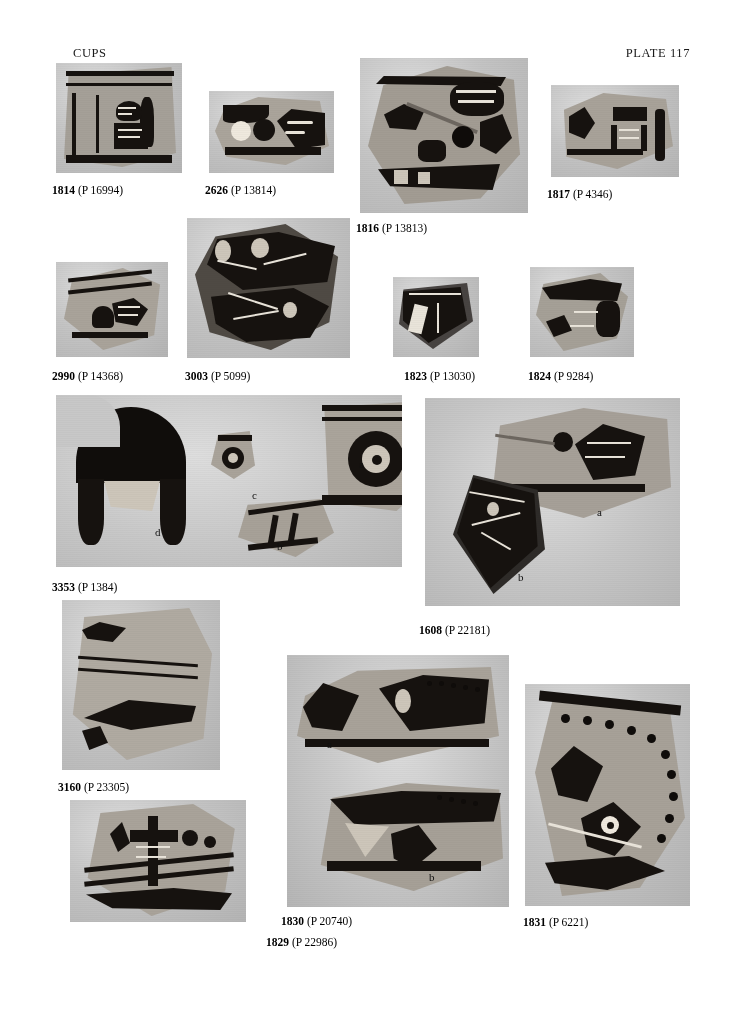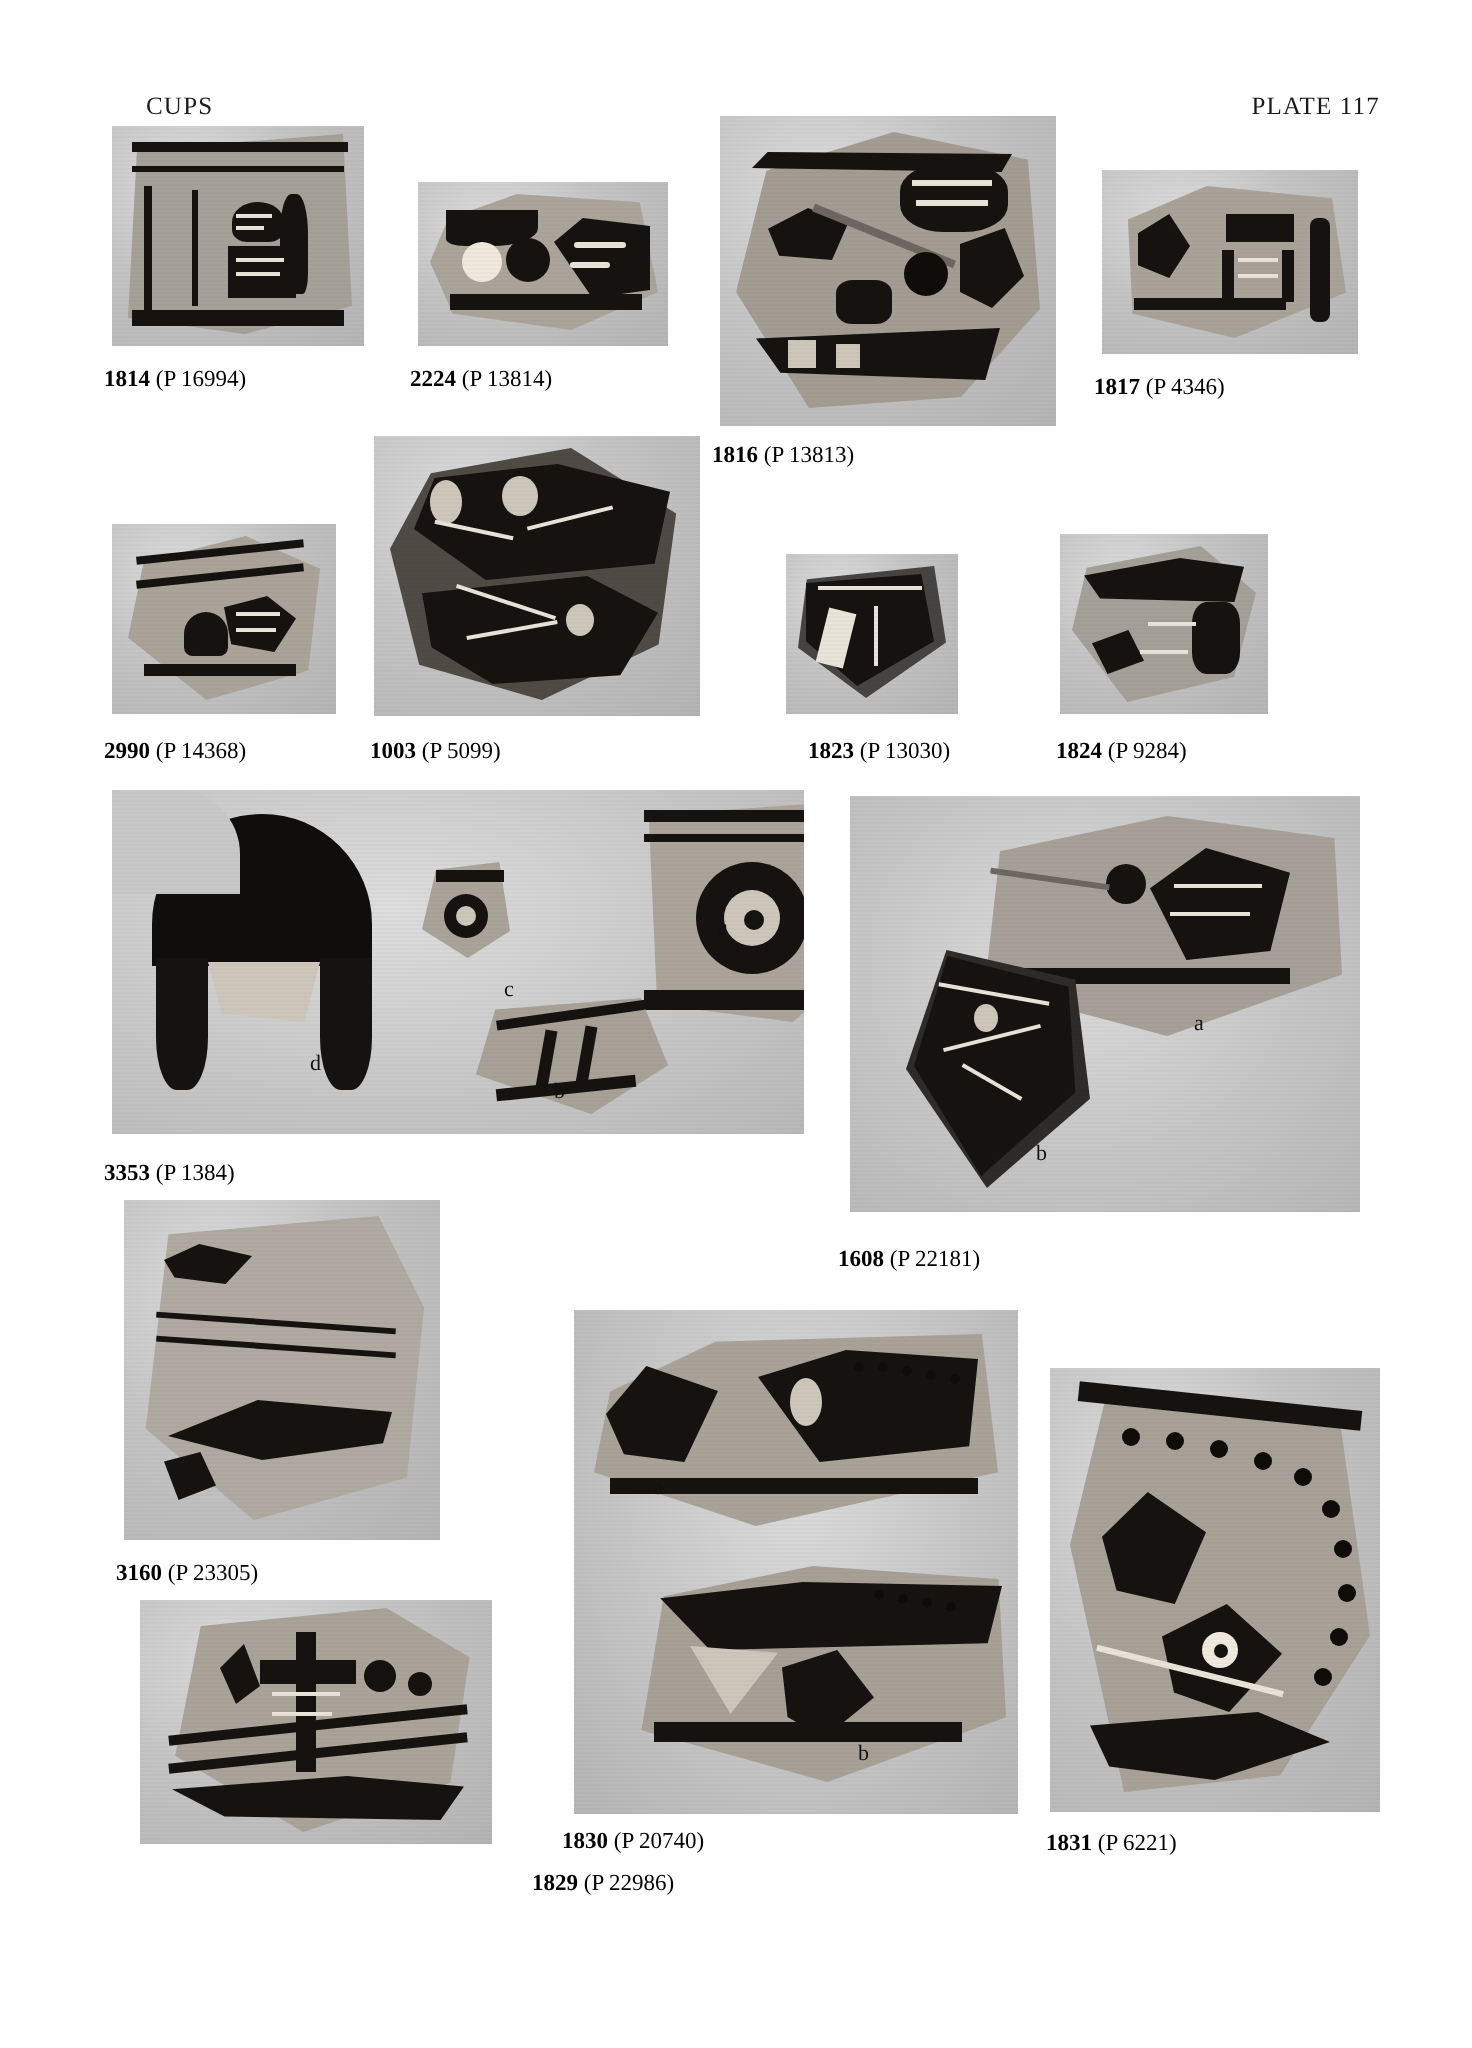--- a/index.html
+++ b/index.html
@@ -122,21 +122,21 @@
       <div class="wdot" style="left:22px; top:30px; width:20px; height:20px;"></div>
       <div class="blk" style="left:44px; top:28px; width:22px; height:22px; border-radius:50%;"></div>
       <div class="blk" style="left:68px; top:18px; width:48px; height:40px;
            clip-path: polygon(0% 30%, 30% 0%, 100% 10%, 100% 90%, 40% 100%);"></div>
       <div class="line" style="left:78px; top:30px; width:26px; height:3px; border-radius:2px;"></div>
       <div class="line" style="left:76px; top:40px; width:20px; height:3px; border-radius:2px;"></div>
       <div class="blk" style="left:16px; top:56px; width:96px; height:8px;"></div>
       <div class="grain"></div>
     </div>
     <div class="caption" style="left:205px; top:184px;">
-      <b>2224</b>
+      <b>2626</b>
       <span>(P 13814)</span>
     </div>
   </div>
 
   <div class="plate-item">
     <div class="photo" style="left:360px; top:58px; width:168px; height:155px;">
       <div class="lightfield"></div>
       <div class="frag" style="left:8px; top:8px; width:152px; height:138px; background:#a29c93;
            clip-path: polygon(10% 14%, 52% 0%, 96% 10%, 100% 64%, 74% 96%, 24% 100%, 0% 58%);"></div>
       <div class="blk" style="left:16px; top:18px; width:130px; height:10px;
@@ -218,21 +218,21 @@
       <div class="line" style="left:30px; top:46px; width:40px; height:2px; transform:rotate(12deg);"></div>
       <div class="line" style="left:76px; top:40px; width:44px; height:2px; transform:rotate(-14deg);"></div>
       <div class="blk" style="left:24px; top:70px; width:118px; height:54px;
            clip-path: polygon(0% 16%, 70% 0%, 100% 34%, 84% 92%, 30% 100%, 4% 66%);"></div>
       <div class="line" style="left:40px; top:82px; width:52px; height:2px; transform:rotate(18deg);"></div>
       <div class="line" style="left:46px; top:96px; width:46px; height:2px; transform:rotate(-10deg);"></div>
       <div class="pale" style="left:96px; top:84px; width:14px; height:16px; border-radius:50%;"></div>
       <div class="grain"></div>
     </div>
     <div class="caption" style="left:185px; top:370px;">
-      <b>1003</b>
+      <b>3003</b>
       <span>(P 5099)</span>
     </div>
   </div>
 
   <div class="plate-item">
     <div class="photo" style="left:393px; top:277px; width:86px; height:80px;">
       <div class="lightfield"></div>
       <div class="frag" style="left:6px; top:6px; width:74px; height:66px; background:#474341;
            clip-path: polygon(6% 10%, 92% 0%, 100% 58%, 46% 100%, 0% 62%);"></div>
       <div class="blk" style="left:10px; top:10px; width:64px; height:56px;

